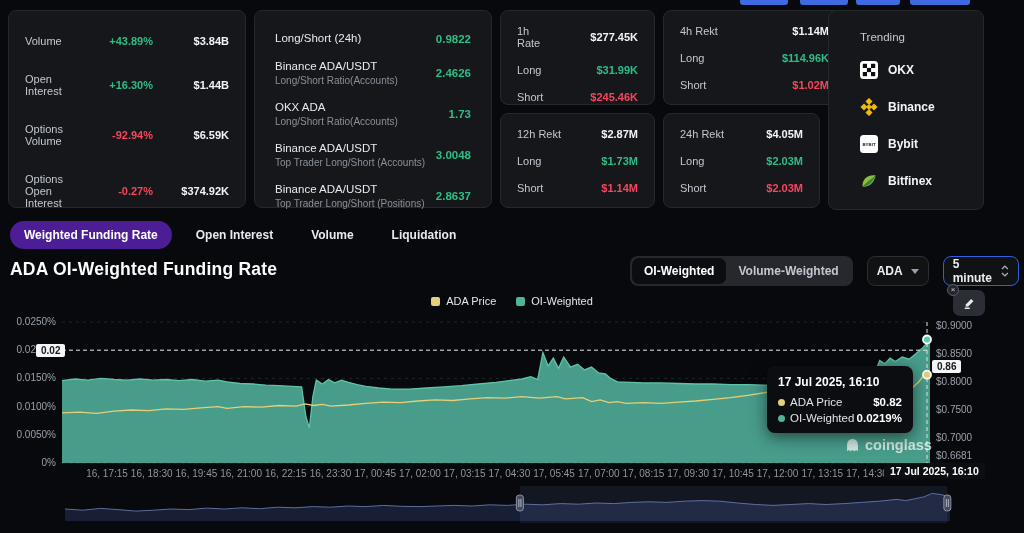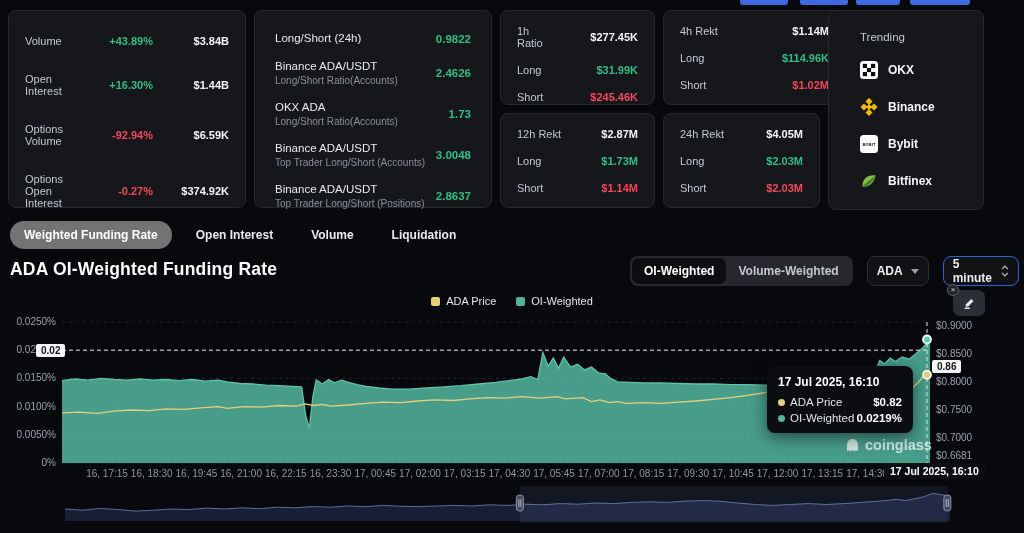--- a/index.html
+++ b/index.html
@@ -34,21 +34,21 @@
 
   .rekt .stat-row .s-value { width:auto; }
   .rekt .s-total { color:#f2f4f7;margin-left:38px; } .rekt .s-long { color:#2EBD85; } .rekt .s-short { color:#F6465D; }
 
   .trend-title { font-size:11.5px; color:#c3c8d0; margin-bottom:18px; }
   .trend-row { display:flex; align-items:center; gap:10px; margin-bottom:19px; font-size:12px; font-weight:bold; color:#f2f4f7; cursor:pointer; }
   .trend-icon { width:18px; height:18px; flex:0 0 18px; }
 
   .tabs { position:absolute; left:10px; top:221px; display:flex; align-items:center; gap:10px; }
   .tab { font-size:12px; font-weight:bold; color:#e8eaee; padding:7px 14px; border-radius:16px; cursor:pointer; }
-  .tab.active { background:#737373; color:#fff; }
+  .tab.active { background:#4c1d95; color:#fff; }
 
   .page-title { position:absolute; left:10px; top:259px; font-size:17.5px; font-weight:800; color:#fdfdfe; letter-spacing:.2px; }
 
   .controls { position:absolute; left:630px; top:256px; display:flex; gap:14px; align-items:center; }
   .segmented { display:flex; background:#26282e; border-radius:8px; padding:2px; height:30px; }
   .segment { display:flex; align-items:center; padding:0 12px; font-size:12px; font-weight:bold; color:#c3c8d0; border-radius:7px; cursor:pointer; white-space:nowrap; }
   .segment.active { background:#0b0d10; color:#fff; }
   .select { display:flex; align-items:center; justify-content:space-between; height:30px; border:1px solid #2b2f36; background:#101214; border-radius:8px; padding:0 9px; font-size:12px; font-weight:bold; cursor:pointer; }
   .select.coin { width:62px; }
   .select.interval { width:76px; border-color:#2F5FE0; }
@@ -141,21 +141,21 @@
         <div class="ls-titles">
           <div class="ls-title">Binance ADA/USDT</div>
           <div class="ls-sub">Top Trader Long/Short (Positions)</div>
         </div>
         <span class="ls-value">2.8637</span>
       </div>
     </section>
   <div id="rekt-panels">
       <section class="panel rekt rekt-p0">
         <div class="stat-row">
-          <span class="s-label">1h Ratio</span>
+          <span class="s-label">1h Rate</span>
           <span class="s-value s-total">$277.45K</span>
         </div>
         <div class="stat-row">
           <span class="s-label">Long</span>
           <span class="s-value s-long">$31.99K</span>
         </div>
         <div class="stat-row">
           <span class="s-label">Short</span>
           <span class="s-value s-short">$245.46K</span>
         </div>

